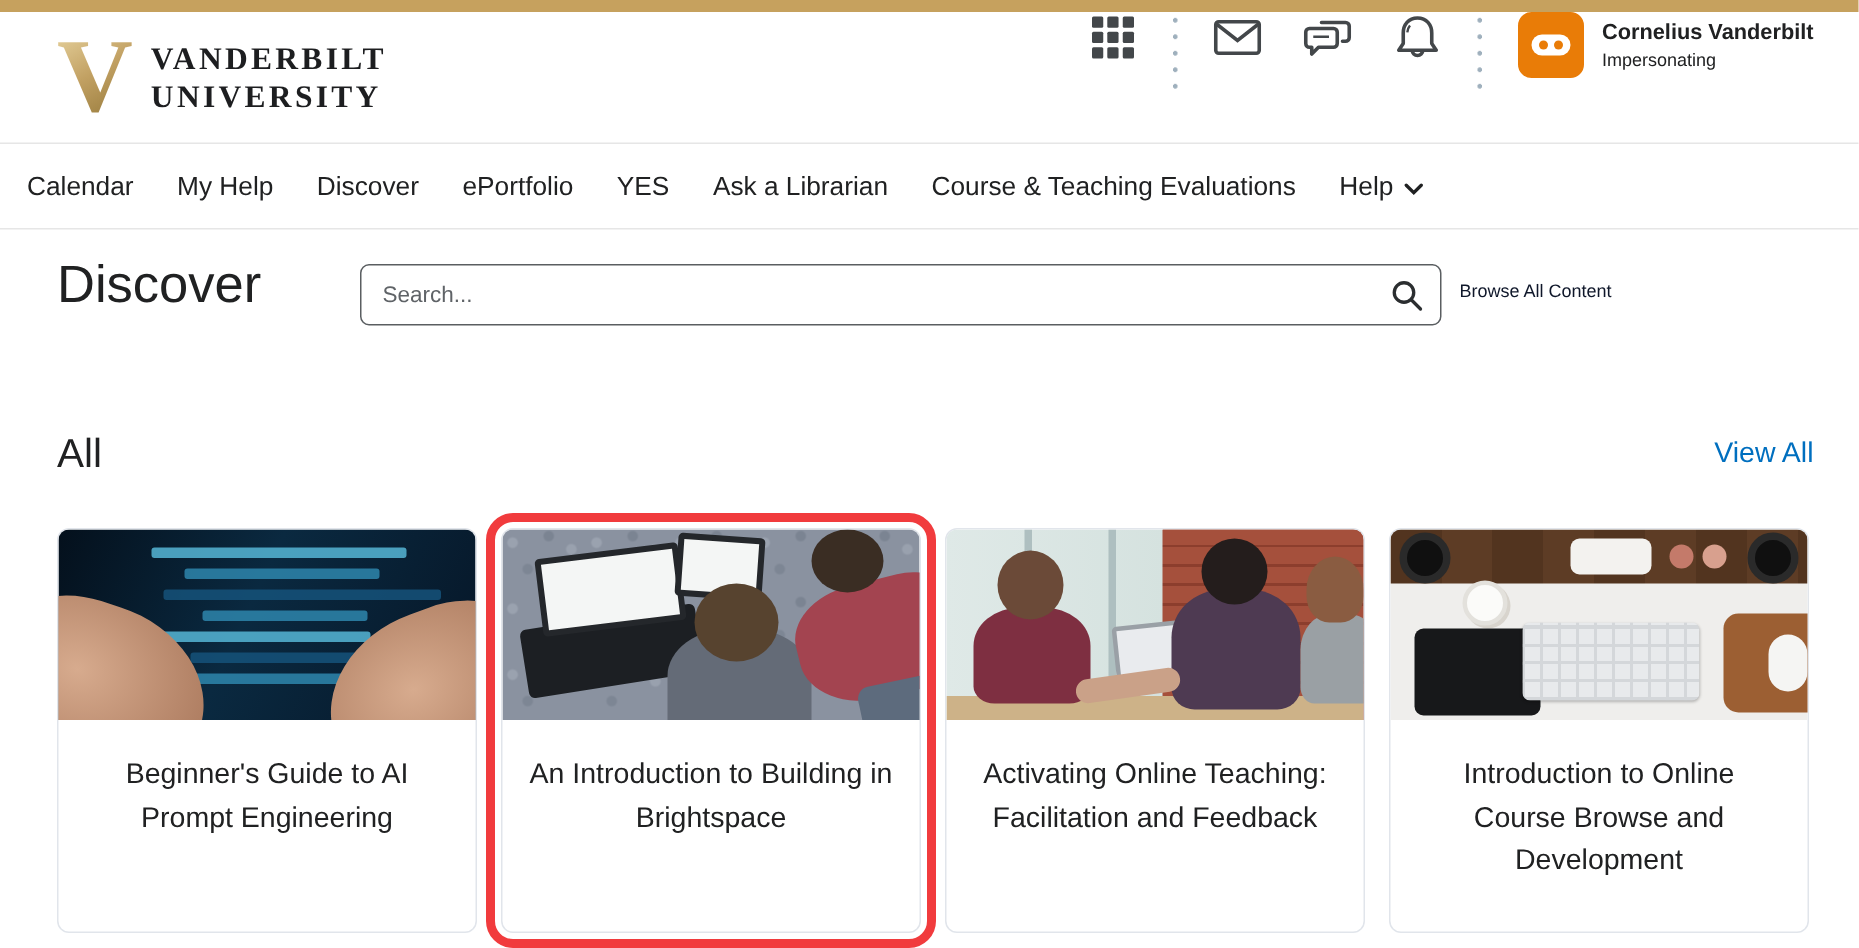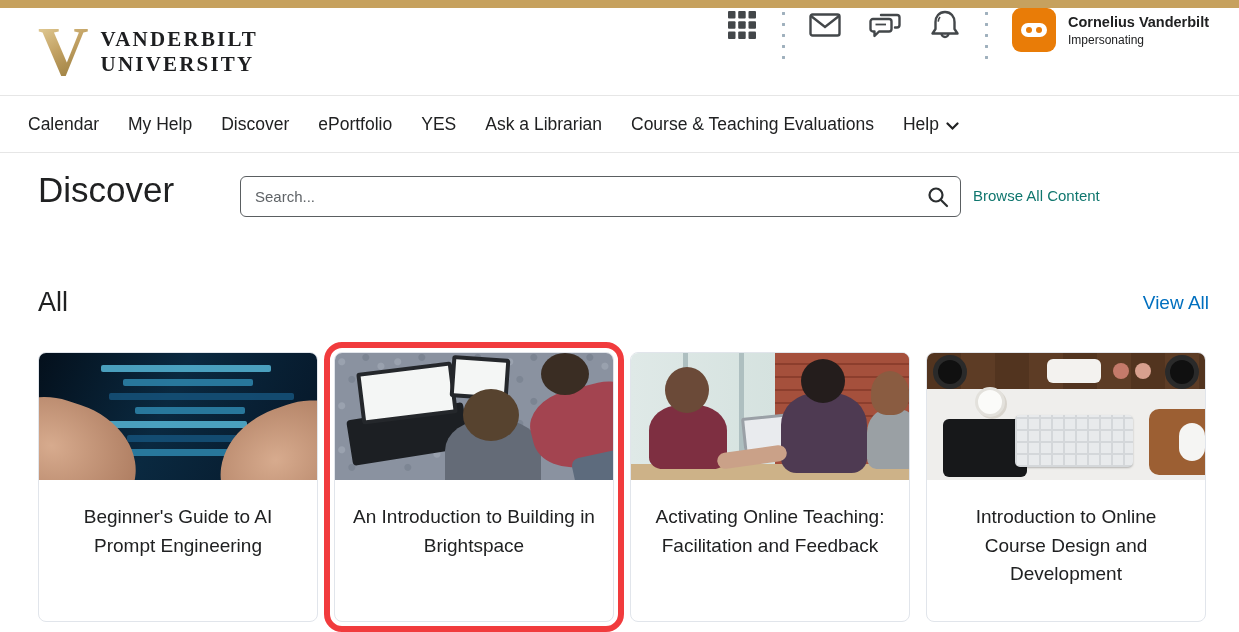--- a/index.html
+++ b/index.html
@@ -33,36 +33,36 @@
   .mask { position:absolute; left:9px; top:15px; width:26px; height:14px; background:#fff;
     border-radius:7px; }
   .mask::before, .mask::after { content:""; position:absolute; top:4px; width:6px; height:6px;
     border-radius:50%; background:#E97C07; }
   .mask::before { left:5px; } .mask::after { right:5px; }
   .uname { font-size:14.5px; font-weight:bold; line-height:19px; }
   .ustatus { font-size:12px; line-height:16px; }
 
   
   .nav { position:absolute; left:0; top:97px; width:1239px; height:56px; background:#fff;
-    border-bottom:1px solid #e6e6e6; display:flex; align-items:center; gap:29px; padding-left:28px; }
+    border-bottom:1px solid #e6e6e6; display:flex; align-items:center; gap:29px; padding-left:18px; }
   .nav-item { font-size:17.5px; color:#202122; cursor:pointer; white-space:nowrap; }
   .nav-help { display:flex; align-items:center; gap:7px; cursor:pointer; }
   .nav-help svg { margin-top:3px; }
 
   
   .page-title { position:absolute; left:38px; top:170px; font-size:35px; font-weight:400; color:#202122; }
   .searchbox { position:absolute; left:240px; top:176px; width:721px; height:41px;
     border:1px solid #5a5e61; border-radius:6px; background:#fff; }
   .searchbox input { position:absolute; left:0; top:0; width:100%; height:100%; border:none;
     outline:none; background:transparent; padding:0 48px 0 14px; font-size:15px;
     font-family:"Liberation Sans","DejaVu Sans",sans-serif; color:#202122; }
   .searchbox input::placeholder { color:#5f6367; opacity:1; }
   .search-btn { position:absolute; right:4px; top:3px; width:36px; height:33px; border:none;
     background:none; cursor:pointer; display:flex; align-items:center; justify-content:center; }
-  .browse-link { position:absolute; left:973px; top:187px; font-size:15px; color:#0f766e;
+  .browse-link { position:absolute; left:973px; top:187px; font-size:12px; color:#0f172a;
     cursor:pointer; text-decoration:none; }
 
   
   .section-title { position:absolute; left:38px; top:287px; font-size:27px; font-weight:400; }
   .viewall-link { position:absolute; right:30px; top:292px; font-size:19px; color:#006FBF;
     cursor:pointer; text-decoration:none; }
 
   
   .cards { position:absolute; left:38px; top:352px; display:flex; gap:16px;justify-content:flex-end; }
   .card { width:280px; height:270px; background:#fff; border:1px solid #e1e5eb; border-radius:8px;
@@ -275,16 +275,16 @@
         <div class="shape" style="left:120px;top:6px;width:54px;height:24px;background:#f3f2ef;border-radius:6px"></div>
         <div class="shape" style="left:186px;top:10px;width:16px;height:16px;background:#c47a6a;border-radius:50%"></div>
         <div class="shape" style="left:208px;top:10px;width:16px;height:16px;background:#d8a08e;border-radius:50%"></div>
         <div class="shape mug"></div>
         <div class="shape tab4"></div>
         <div class="shape kb"></div>
         <div class="shape pad"></div>
         <div class="shape mouse"></div>
       </div>
     </div>
-    <div class="card-title">Introduction to Online Course Design and Development</div>
+    <div class="card-title">Introduction to Online Course Browse and Development</div>
   </div>
 
 </div>
 
 </body></html>

